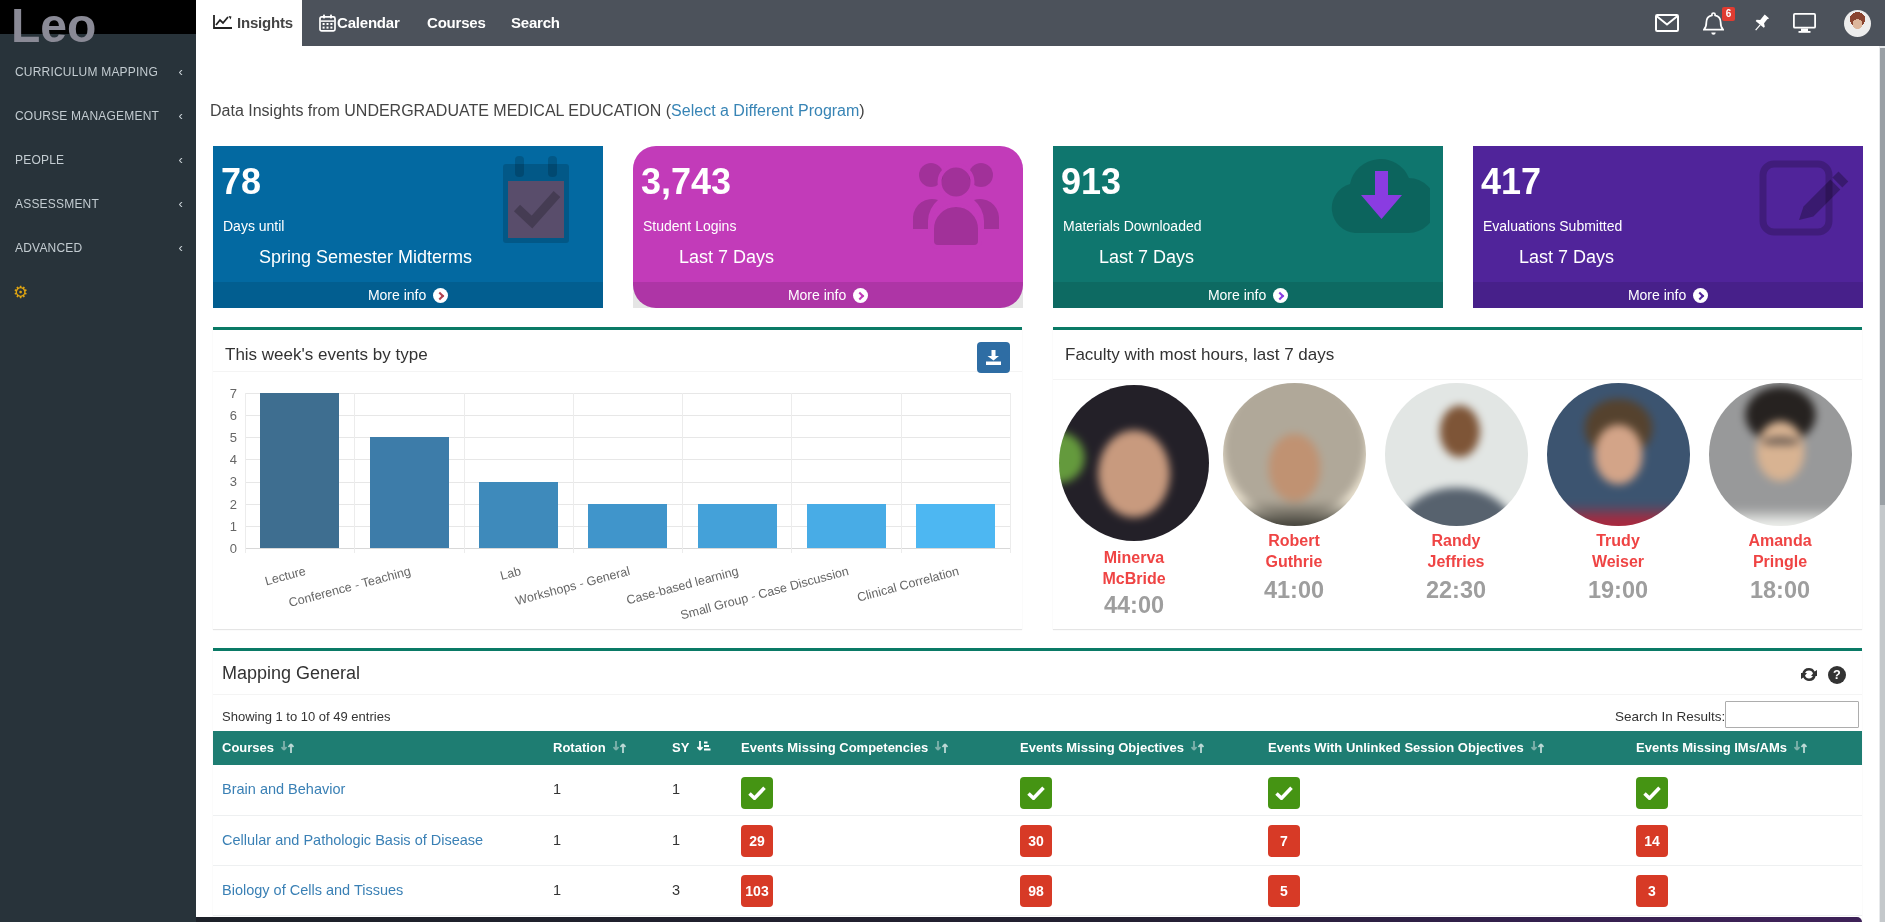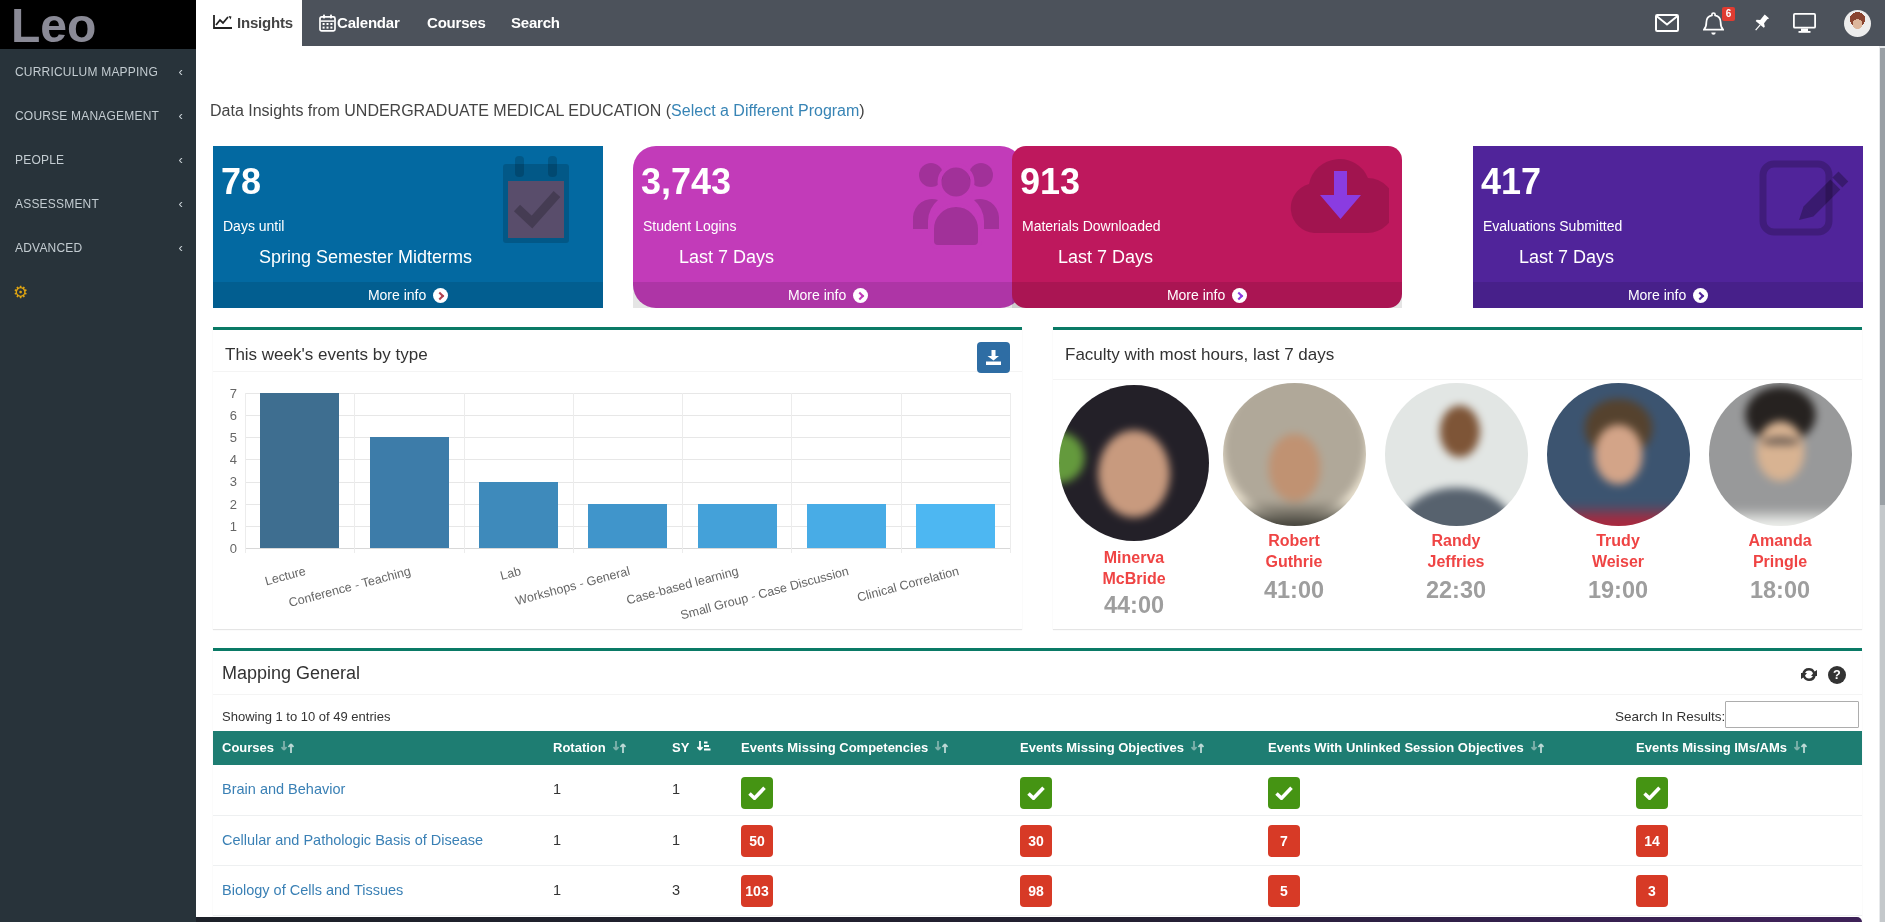--- a/index.html
+++ b/index.html
@@ -1,21 +1,21 @@
 <!DOCTYPE html>
 <html><head>
 <meta charset="utf-8">
 <style>
 * { margin:0; padding:0; box-sizing:border-box; }
 html,body { width:1885px; height:922px; overflow:hidden; font-family:"Liberation Sans", sans-serif; background:#fff; }
 .abs { position:absolute; }
 
 
 #sidebar { position:absolute; left:0; top:0; width:196px; height:922px; background:#28333a; z-index:5; }
-#logo { height:49px; background:#000; color:#8a8a96; font-size:48px; font-weight:bold; line-height:51px; padding-left:11px; }
+#logo { height:34px; background:#000; color:#8a8a96; font-size:48px; font-weight:bold; line-height:51px; padding-left:11px; }
 .menu-item { position:absolute; left:0; width:196px; height:44px; color:#c3ccd1; font-size:12px; line-height:44px; padding-left:15px; letter-spacing:0.2px; }
 .menu-item .chev { position:absolute; right:13px; top:0; font-size:13px; color:#cdd5d9; }
 #gear { position:absolute; left:13px; top:284px; width:17px; height:17px; color:#e0a511; font-size:17px; line-height:17px; }
 
 
 #navbar { position:absolute; left:196px; top:0; width:1689px; height:46px; background:#4c525b; z-index:4; }
 .tab { position:absolute; top:0; height:46px; line-height:46px; color:#fff; font-size:15px; font-weight:600; letter-spacing:-0.2px; }
 .tab.active { background:#fff; color:#444; }
 .navicon { position:absolute; }
 
@@ -145,21 +145,21 @@
   <svg class="bigicon" style="right:23px; top:8px;" width="88" height="96" viewBox="0 0 88 96" fill="rgba(0,0,0,0.17)">
       <circle cx="19" cy="21" r="12"></circle>
       <circle cx="69" cy="21" r="12"></circle>
       <path d="M1 63 a19 19 0 0 1 25 -17 a29 29 0 0 0 -10 21 v8 h-15z"></path>
       <path d="M87 63 a19 19 0 0 0 -25 -17 a29 29 0 0 1 10 21 v8 h15z"></path>
       <circle cx="44" cy="28" r="16.5" stroke="#c23bb9" stroke-width="4"></circle>
       <path d="M20 75 a24 24 0 0 1 48 0 v12 a6 6 0 0 1 -6 6 h-36 a6 6 0 0 1 -6 -6z" stroke="#c23bb9" stroke-width="4"></path>
     </svg>
   <div class="foot">More info <span class="mi-arrow card2c"></span></div>
 </div>
-<div class="card" style="left:1012px; background:#be185d;border-radius:14px;">
+<div class="card" style="left:1053px; background:#0f766e;">
   <div class="num" style="top:15px;">913</div>
   <div class="l1" style="top:72px;">Materials Downloaded</div>
   <div class="l2" style="top:101px;">Last 7 Days</div>
   <svg class="bigicon" style="right:13px; top:13px;" width="100" height="74" viewBox="0 0 100 74" fill="rgba(0,0,0,0.15)">
       <path d="M25 74 a25 25 0 0 1 -5 -49 a31 31 0 0 1 59 -6 a21 21 0 0 1 -1 55z"></path>
       <path d="M45 12 h13 v24 h14 L51.5 60 31 36 h14z" fill="#8a3ce1"></path>
     </svg>
   <div class="foot">More info <span class="mi-arrow card3c"></span></div>
 </div>
 <div class="card" style="left:1473px; background:#50249a;">
@@ -258,21 +258,21 @@
         <path d="M1.5 7.5 L6.5 12.2 L16.5 1.8" stroke="#fff" stroke-width="3.6" fill="none"></path>
       </svg></div>
   <div class="badge green" style="left:1423px; top:12px;"><svg width="18" height="14" viewBox="0 0 18 14" style="margin-top:9px;">
         <path d="M1.5 7.5 L6.5 12.2 L16.5 1.8" stroke="#fff" stroke-width="3.6" fill="none"></path>
       </svg></div>
 </div>
 <div class="trow" style="top:816px; height:50px;">
   <div class="tlink" style="left:9px;">Cellular and Pathologic Basis of Disease</div>
   <div class="tnum" style="left:340px;">1</div>
   <div class="tnum" style="left:459px;">1</div>
-  <div class="badge red" style="left:528px;">50</div>
+  <div class="badge red" style="left:528px;">29</div>
   <div class="badge red" style="left:807px;">30</div>
   <div class="badge red" style="left:1055px;">7</div>
   <div class="badge red" style="left:1423px;">14</div>
 </div>
 <div class="trow" style="top:866px; height:50px;">
   <div class="tlink" style="left:9px;">Biology of Cells and Tissues</div>
   <div class="tnum" style="left:340px;">1</div>
   <div class="tnum" style="left:459px;">3</div>
   <div class="badge red" style="left:528px;">103</div>
   <div class="badge red" style="left:807px;">98</div>

